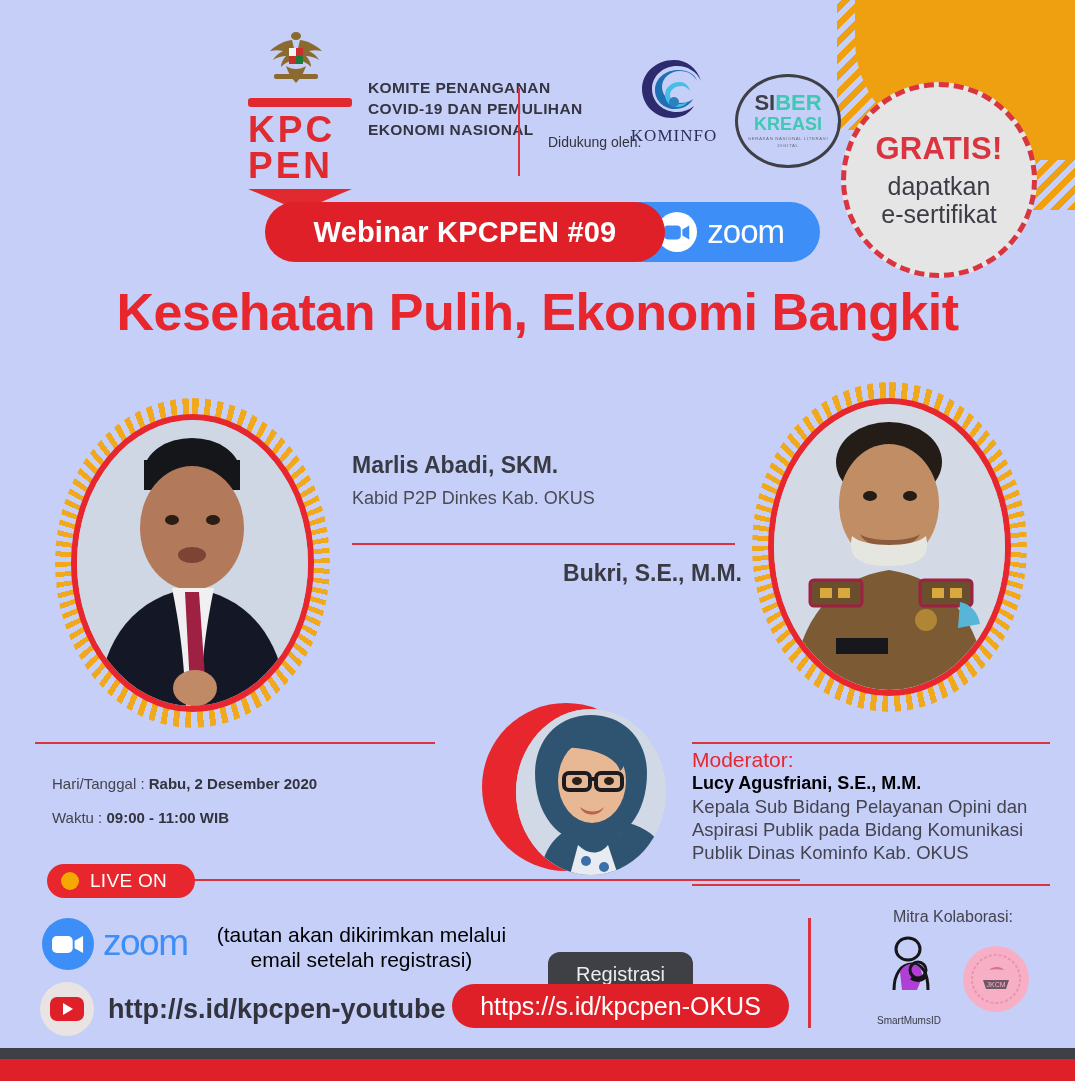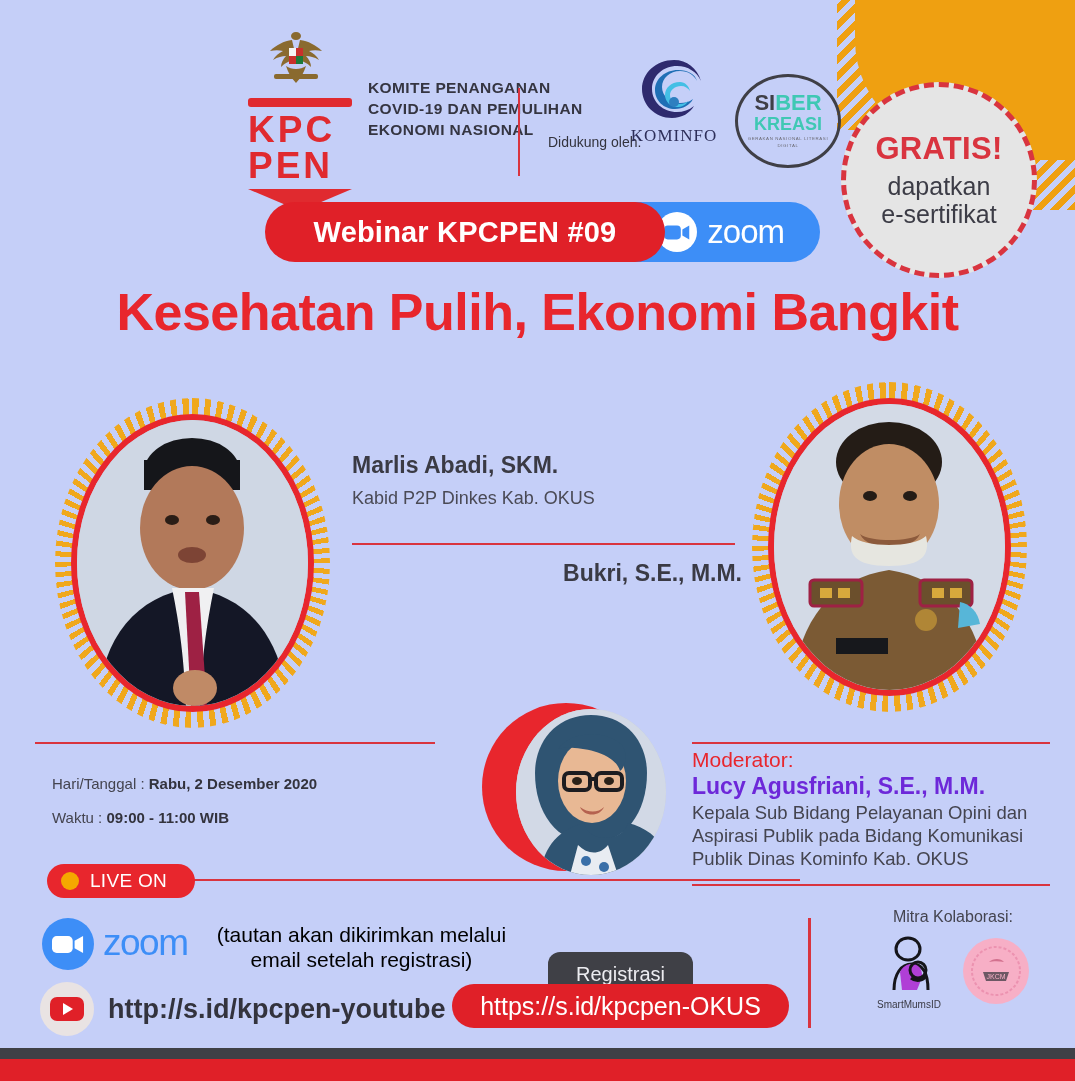--- a/index.html
+++ b/index.html
@@ -117,21 +117,21 @@
   .sp-name{font-size:23px;font-weight:bold;color:#3a3a44;margin-bottom:9px;}
   .sp-role{font-size:18px;color:#4a4a55;}
   .sp-divider{position:absolute;left:352px;top:543px;width:383px;height:2px;background:#d9343f;z-index:3;}
 
   
   .mod-red-circle{position:absolute;left:482px;top:703px;width:168px;height:168px;border-radius:50%;background:#e8262d;z-index:2;}
   .mod-photo{position:absolute;left:516px;top:709px;width:150px;height:166px;border-radius:50%;overflow:hidden;z-index:3;background:#c4ccdb;}
   .mod-photo svg{width:100%;height:100%;display:block;}
   .mod-text{position:absolute;left:692px;top:748px;width:358px;z-index:3;}
   .mod-label{color:#e8262d;font-size:21px;margin-bottom:1px;}
-  .mod-name{color:#6d28d9;font-size:23px;font-weight:bold;margin-bottom:2px;}
+  .mod-name{color:#000000;font-size:18px;font-weight:bold;margin-bottom:2px;}
   .mod-desc{color:#44444f;font-size:18.5px;line-height:1.24;}
   .mod-line-top{position:absolute;left:692px;top:742px;width:358px;height:2px;background:#d9343f;z-index:3;}
   .mod-line-bottom{position:absolute;left:692px;top:884px;width:358px;height:2px;background:#d9343f;z-index:3;}
 
   
   .sched-line{position:absolute;left:35px;top:742px;width:400px;height:2px;background:#d9343f;z-index:3;}
   .sched{position:absolute;left:52px;top:775px;z-index:3;}
   .sched-row{font-size:15px;color:#44444f;margin-bottom:17px;}
   .sched-row b{color:#33333d;}
   .live-pill{
@@ -163,21 +163,21 @@
     position:absolute;left:452px;top:984px;width:337px;height:44px;background:#e02028;border-radius:22px;
     display:flex;align-items:center;justify-content:center;color:#fff;font-size:25px;font-weight:normal;z-index:4;
   }
 
   .sep-v{position:absolute;left:808px;top:918px;width:3px;height:110px;background:#d9343f;z-index:3;}
 
   .mitra{position:absolute;left:838px;top:908px;width:230px;z-index:3;text-align:center;}
   .mitra-label{font-size:16px;color:#44444f;margin-bottom:6px;}
   .mitra-logos{display:flex;align-items:center;justify-content:center;gap:22px;}
   .mitra-item{text-align:center;}
-  .mitra-cap{font-size:10px;color:#3a3a44;margin-top:1px;}
+  .mitra-cap{font-size:10px;color:#3a3a44;margin-top:17px;}
   .badge-pink{
     width:66px;height:66px;border-radius:50%;background:#f7afc6;
     display:flex;align-items:center;justify-content:center;
   }
 
   
   .bar-dark{position:absolute;left:0;bottom:22px;width:100%;height:11px;background:#3f4046;z-index:5;}
   .bar-red{position:absolute;left:0;bottom:0;width:100%;height:22px;background:#e02028;z-index:5;}
 </style>
 </head>

